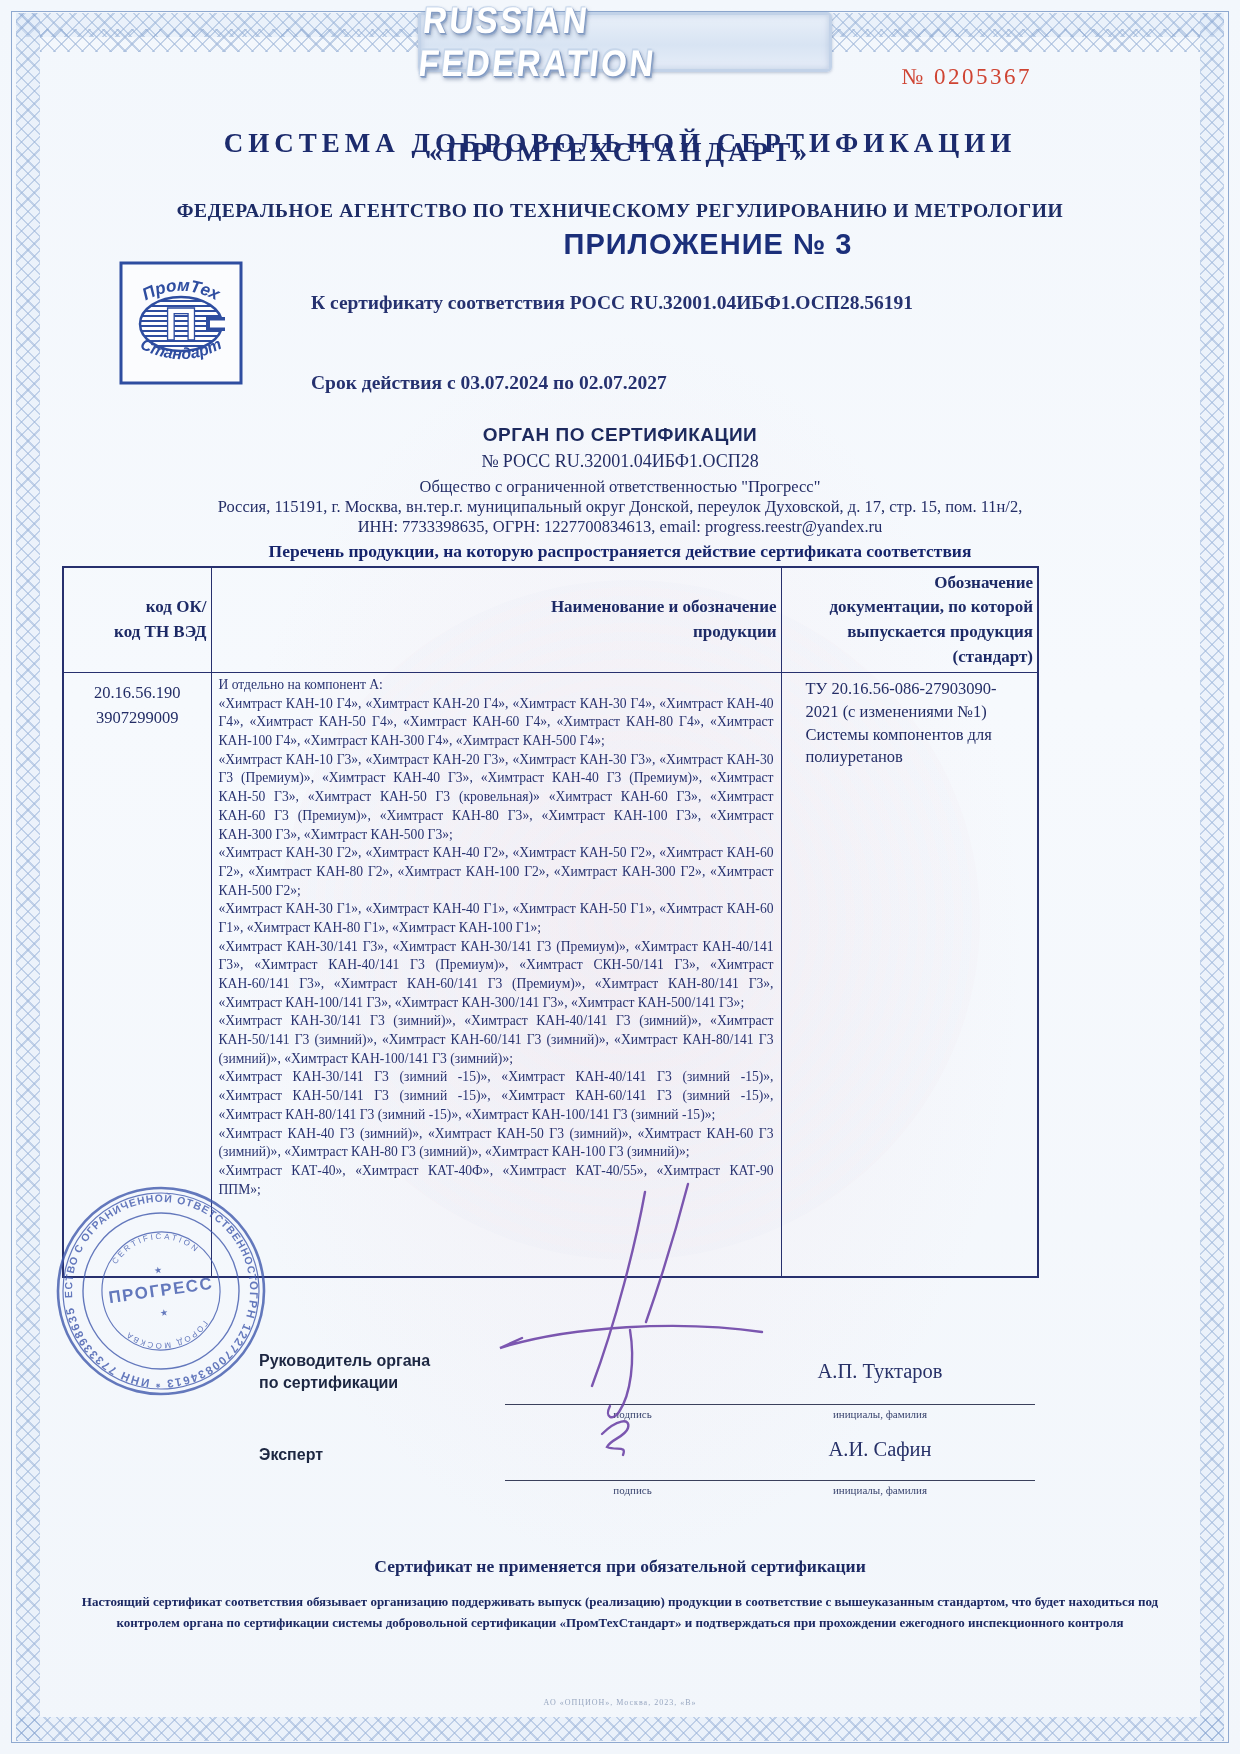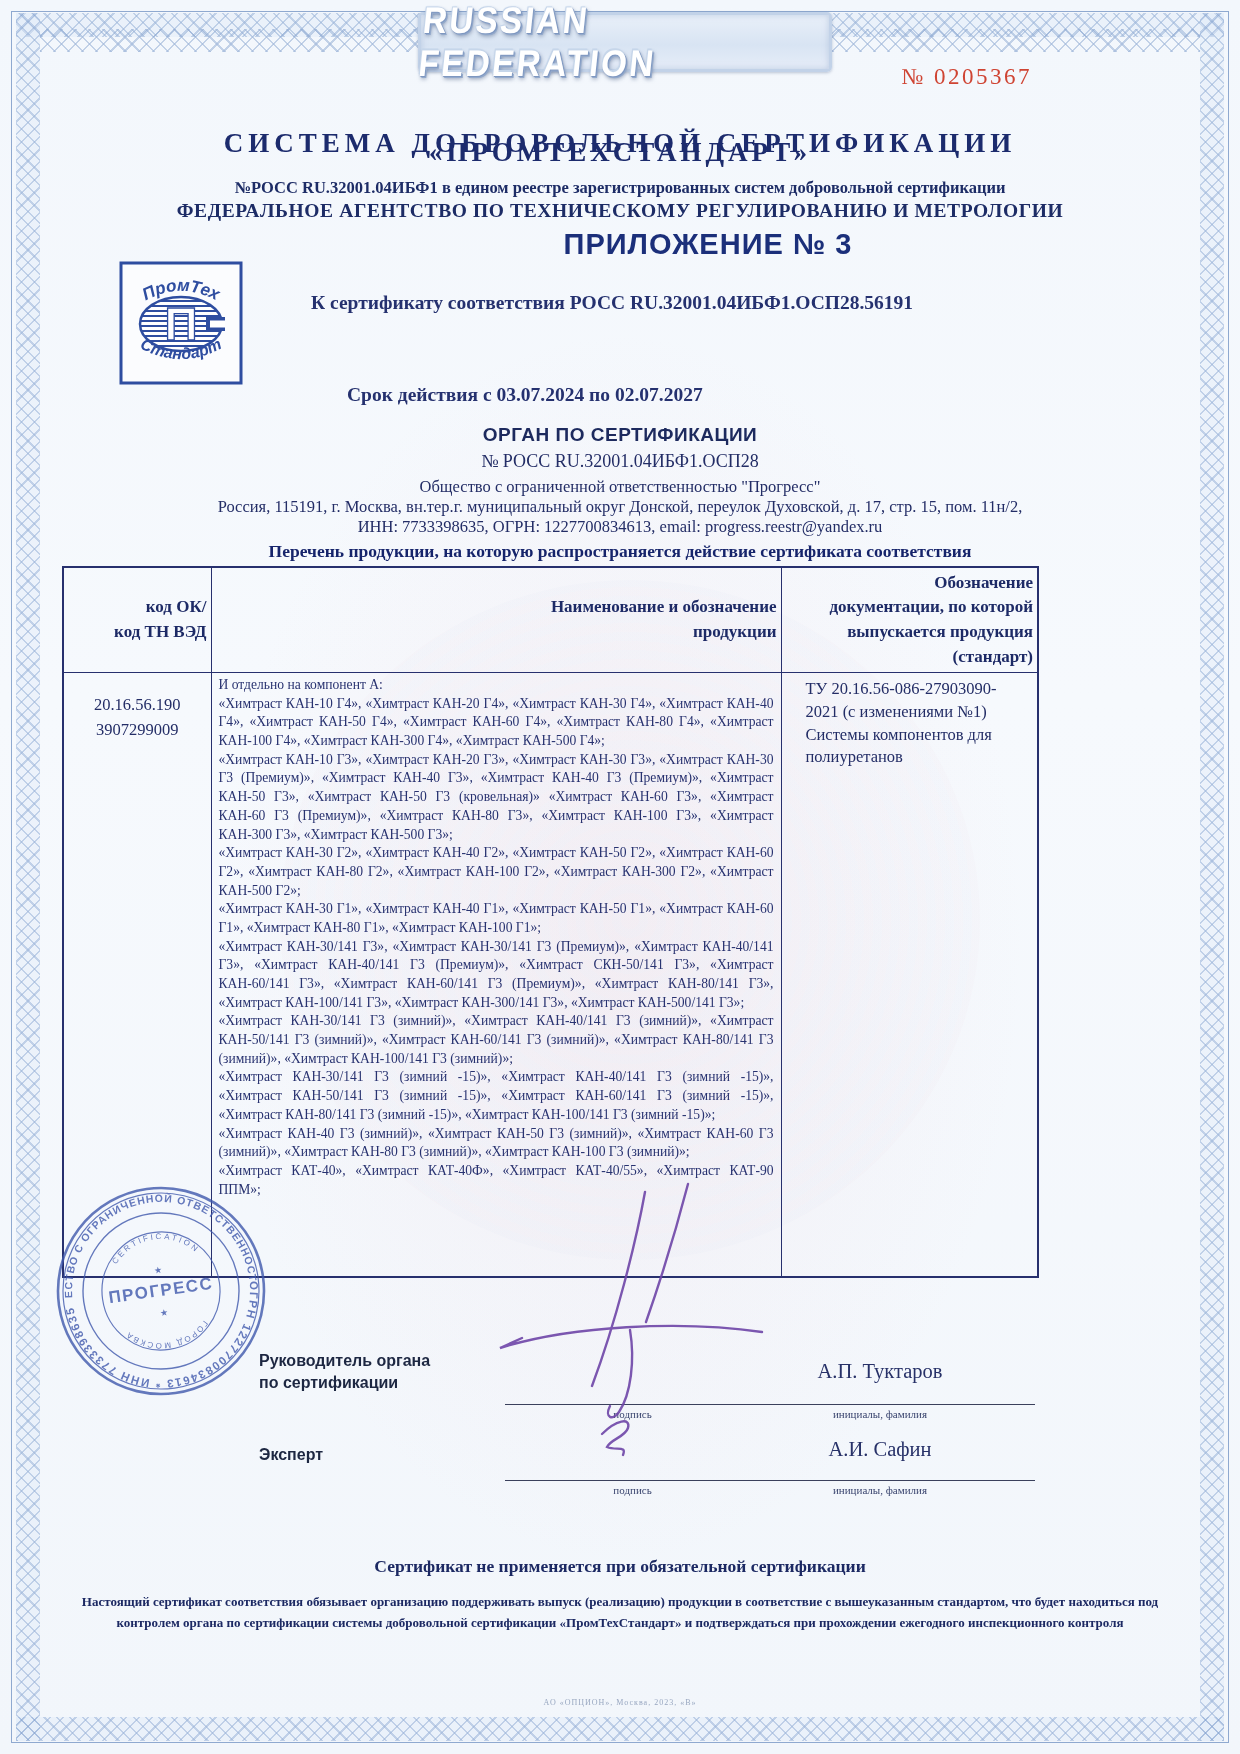--- a/index.html
+++ b/index.html
@@ -47,35 +47,35 @@
 
   .t-sys1{top:100px;font-size:27px;font-weight:bold;letter-spacing:5px;color:#1c2b6d;margin-top:28px;}
   .t-sys2{top:137px;font-size:27px;font-weight:bold;letter-spacing:4px;color:#1c2b6d;}
   .t-reg{top:178px;font-size:16.5px;font-weight:bold;color:#1d2c66;}
   .t-agency{top:200px;font-size:19.5px;font-weight:bold;letter-spacing:.6px;color:#1d2c66;}
   .t-appendix{top:228px;font-size:29px;font-weight:bold;letter-spacing:1px;color:#1b2f7a;transform:translateX(88px);}
 
   .logo-box{left:56px;top:260px;}
   .cert-ref{left:249px;top:292px;font-size:19.5px;font-weight:600;color:#25316f;}
   .cert-note{left:249px;top:322px;font-size:19.5px;font-weight:600;color:#25316f;}
-  .validity{left:249px;top:384px;font-size:19.5px;font-weight:600;color:#25316f;margin-left:36px;}
+  .validity{left:249px;top:372px;font-size:19.5px;font-weight:600;color:#25316f;}
 
   .org-title{top:424px;font-size:19px;font-weight:bold;letter-spacing:.5px;color:#1d2a5e;}
   .org-number{top:451px;font-size:18px;}
   .org-name{top:477px;font-size:16.5px;}
   .org-address{top:497px;font-size:16.5px;}
   .org-contacts{top:517px;font-size:16.5px;}
   .tbl-caption{top:541px;font-size:17.5px;font-weight:bold;color:#16246b;}
 
   table.ptable{position:absolute;left:0;top:566px;width:975px;border-collapse:collapse;table-layout:fixed;height:712px;}
   .ptable th,.ptable td{border:1.6px solid #27306e;}
   table.ptable{border:2.5px solid #27306e;}
   .ptable th{font-size:17px;font-weight:bold;color:#1d2a66;text-align:right;vertical-align:middle;line-height:1.45;height:100px;padding:2px 4px;}
   .ptable td{vertical-align:top;}
-  td.c-codes{text-align:center;font-size:16.5px;padding-top:20px;line-height:1.5;}
+  td.c-codes{text-align:center;font-size:16.5px;padding-top:8px;line-height:1.5;}
   td.c-products{font-size:13.6px;line-height:1.375;padding:3px 7px 4px 7px;text-align:justify;color:#283270;}
   td.c-doc{font-size:16.5px;line-height:1.38;padding:5px 24px;}
 
   .sig-label{left:197px;font-family:"Liberation Sans","DejaVu Sans",sans-serif;font-size:16px;font-weight:bold;color:#1d2742;line-height:1.35;}
   .sig-line{border-top:1.8px solid #3a405c;height:0;}
   .sig-caption{font-size:11px;color:#39446e;text-align:center;}
   .sig-name{font-size:20.5px;color:#273168;text-align:center;}
 
   .restriction{top:1556px;font-size:17.5px;font-weight:bold;color:#1c2963;}
   .obligation{left:8px;top:1592px;width:1100px;font-size:13px;font-weight:bold;color:#1c2963;text-align:center;line-height:1.6;}
@@ -102,21 +102,20 @@
   <div class="ribbon">
     <span>RUSSIAN FEDERATION</span>
   </div>
 
   <div class="content">
 
     <div class="abs serial" style="position:absolute;">№ 0205367</div>
 
     <div class="abs ctr t-sys1">СИСТЕМА ДОБРОВОЛЬНОЙ СЕРТИФИКАЦИИ</div>
     <div class="abs ctr t-sys2">«ПРОМТЕХСТАНДАРТ»</div>
-    <div class="abs ctr t-reg">№РОСС RU.32001.04ИБФ1 в едином реестре зарегистрированных систем добровольной сертификации</div>
     <div class="abs ctr t-agency">ФЕДЕРАЛЬНОЕ АГЕНТСТВО ПО ТЕХНИЧЕСКОМУ РЕГУЛИРОВАНИЮ И МЕТРОЛОГИИ</div>
     <div class="abs ctr t-appendix sans">ПРИЛОЖЕНИЕ № 3</div>
 
     <div class="abs logo-box">
       <svg width="126" height="126" viewBox="0 0 126 126">
         <defs>
           <pattern id="hs" width="6" height="5" patternUnits="userSpaceOnUse">
             <rect width="6" height="5" fill="#ffffff"></rect>
             <rect width="6" height="2" fill="#2e4da0"></rect>
           </pattern>

